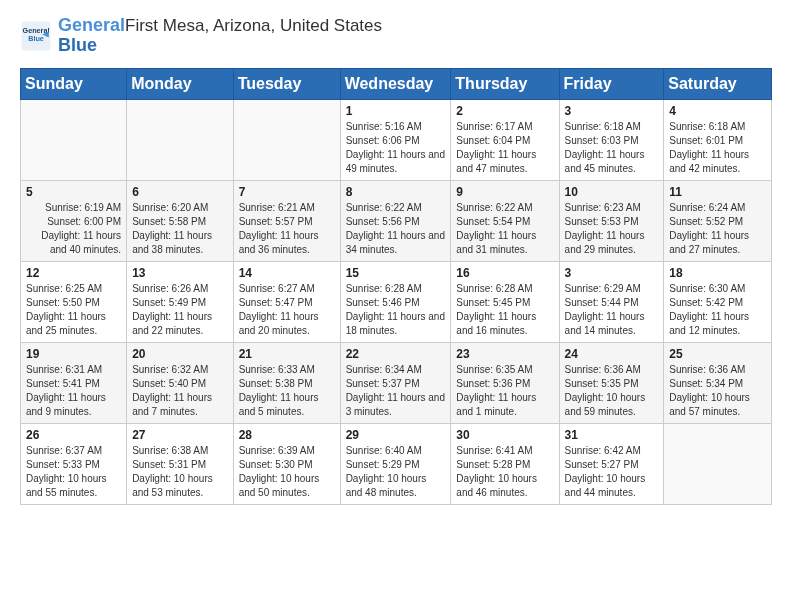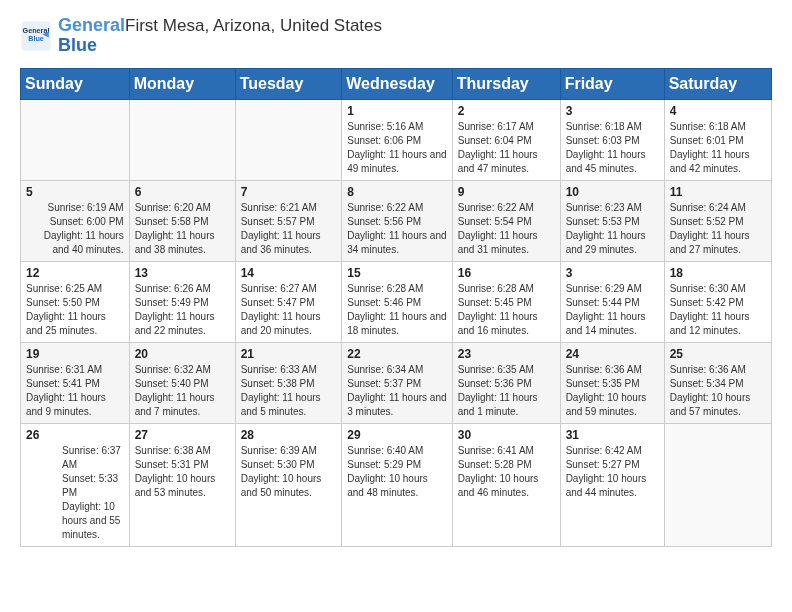--- a/index.html
+++ b/index.html
@@ -278,21 +278,21 @@
         <td>
           <span class="day-num">25</span>
           <div class="cell-info" style="white-space: pre-line;">Sunrise: 6:36 AM
 Sunset: 5:34 PM
 Daylight: 10 hours and 57 minutes.</div>
         </td>
       </tr>
       <tr>
         <td>
           <span class="day-num">26</span>
-          <div class="cell-info" style="white-space: pre-line; margin-left: 36px;">Sunrise: 6:37 AM
+          <div class="cell-info" style="white-space: pre-line;">Sunrise: 6:37 AM
 Sunset: 5:33 PM
 Daylight: 10 hours and 55 minutes.</div>
         </td>
         <td>
           <span class="day-num">27</span>
           <div class="cell-info" style="white-space: pre-line;">Sunrise: 6:38 AM
 Sunset: 5:31 PM
 Daylight: 10 hours and 53 minutes.</div>
         </td>
         <td>

